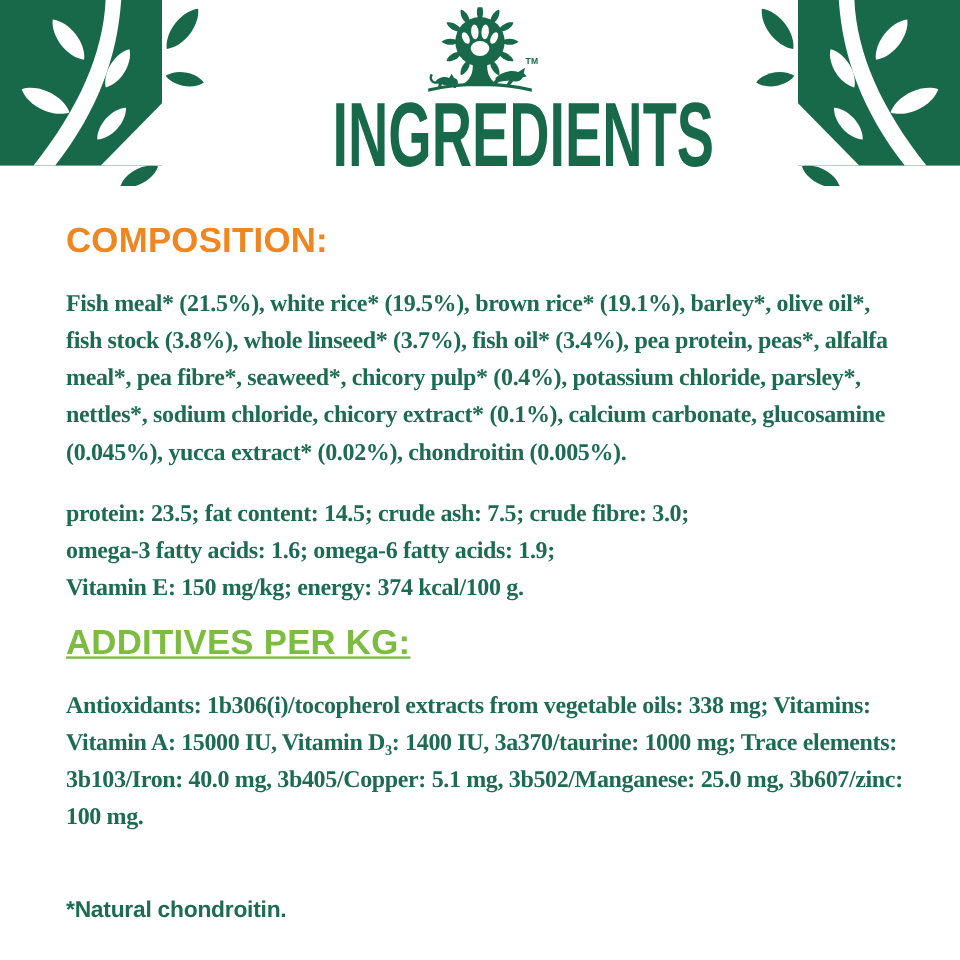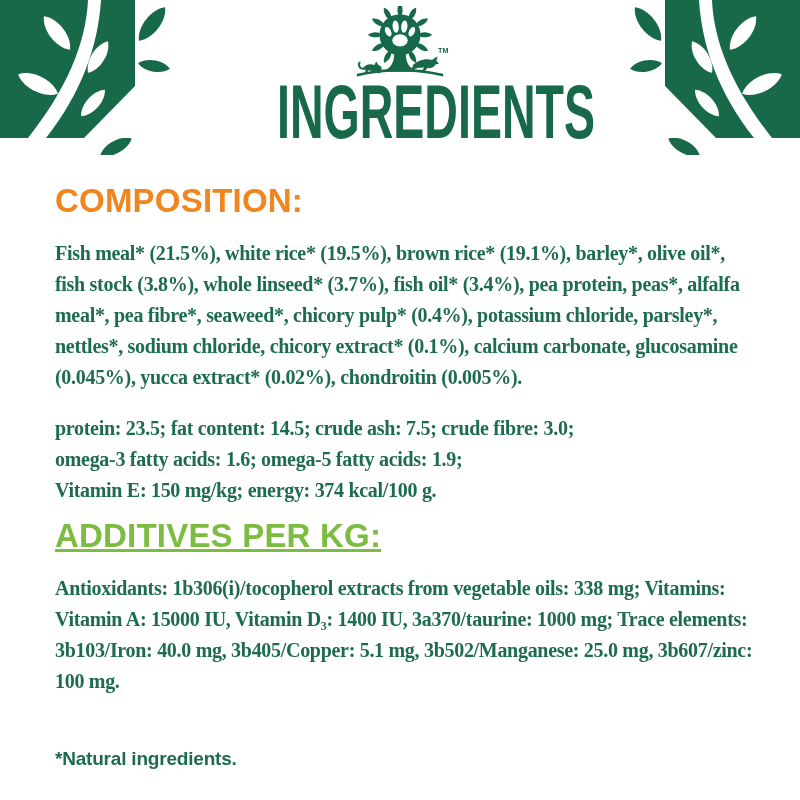--- a/index.html
+++ b/index.html
@@ -23,21 +23,21 @@
   .logo-wrap{position:absolute;left:0;top:6px;width:800px;display:flex;justify-content:center;}
   .title-wrap{position:absolute;left:0;top:76px;width:800px;height:78px;padding-left:36px;}
   .title-svg{display:block;}
   .title-svg text{fill:var(--brand-green);font-family:"Liberation Sans","DejaVu Sans",sans-serif;font-weight:bold;}
   .logo-svg .grn{fill:var(--brand-green);}
   .logo-svg .wht{fill:#FFFFFF;}
   .logo-svg .tm{fill:var(--brand-green);font-size:7px;font-weight:bold;font-family:"Liberation Sans",sans-serif;}
 
   
   .content{position:relative;padding:34px 46px 0 55px;}
-  .section-heading{font-weight:bold;font-size:33px;letter-spacing:0.2px;line-height:34px;
+  .section-heading{font-weight:bold;font-size:29px;letter-spacing:0.2px;line-height:34px;
                    transform-origin:left center;}
   .heading-orange{color:var(--orange);}
   .heading-yellow{color:var(--yellow);}
   .heading-lightgreen{color:var(--light-green);text-decoration:underline;}
   .body-text{color:var(--text-green);font-weight:bold;font-size:20px;line-height:31px;
              letter-spacing:-0.3px;white-space:pre-line;margin-top:20px;max-width:702px;font-family:Liberation Serif, serif;}
   .sec{margin-top:0;}
   .sec + .sec{margin-top:13px;}
   .footnote{color:var(--text-green);font-weight:bold;font-size:19px;letter-spacing:-0.2px;
             position:absolute;left:55px;top:748px;}
@@ -136,26 +136,26 @@
 
   <div class="content">
 
     <div class="sec">
       <div class="section-heading heading-orange">COMPOSITION:</div>
       <div class="body-text">Fish meal* (21.5%), white rice* (19.5%), brown rice* (19.1%), barley*, olive oil*, fish stock (3.8%), whole linseed* (3.7%), fish oil* (3.4%), pea protein, peas*, alfalfa meal*, pea fibre*, seaweed*, chicory pulp* (0.4%), potassium chloride, parsley*, nettles*, sodium chloride, chicory extract* (0.1%), calcium carbonate, glucosamine (0.045%), yucca extract* (0.02%), chondroitin (0.005%).</div>
     </div>
 
     <div class="sec">
       <div class="body-text">protein: 23.5; fat content: 14.5; crude ash: 7.5; crude fibre: 3.0;
-omega-3 fatty acids: 1.6; omega-5 fatty acids: 1.9;
+omega-3 fatty acids: 1.6; omega-6 fatty acids: 1.9;
 Vitamin E: 150 mg/kg; energy: 374 kcal/100 g.</div>
     </div>
 
     <div class="sec">
       <div class="section-heading heading-lightgreen">ADDITIVES PER KG:</div>
       <div class="body-text">Antioxidants: 1b306(i)/tocopherol extracts from vegetable oils: 338 mg; Vitamins: Vitamin A: 15000 IU, Vitamin D₃: 1400 IU, 3a370/taurine: 1000 mg; Trace elements: 3b103/Iron: 40.0 mg, 3b405/Copper: 5.1 mg, 3b502/Manganese: 25.0 mg, 3b607/zinc: 100 mg.</div>
     </div>
 
   </div>
 
-  <div class="footnote">*Natural ingredients.</div>
+  <div class="footnote">*Natural chondroitin.</div>
 
 </div>
 
 </body></html>

